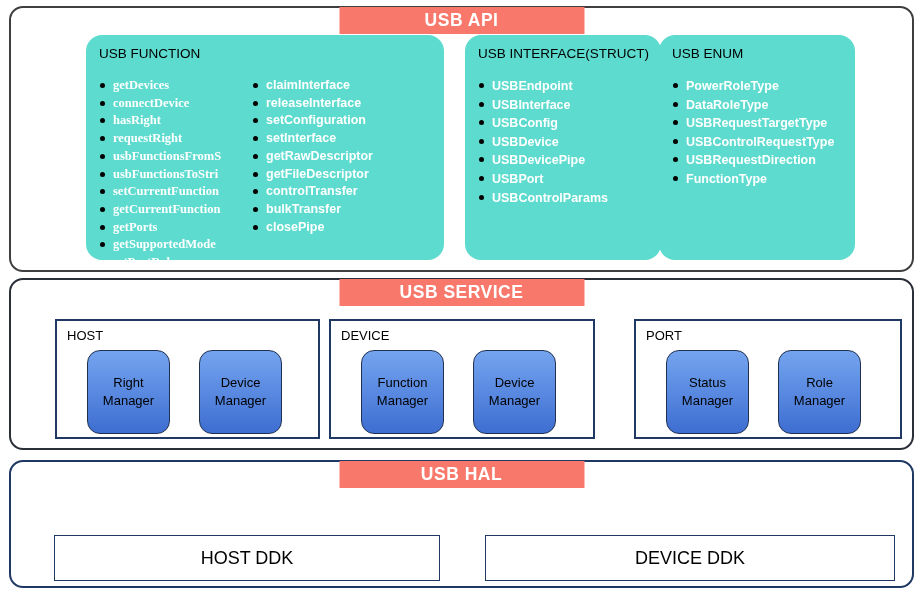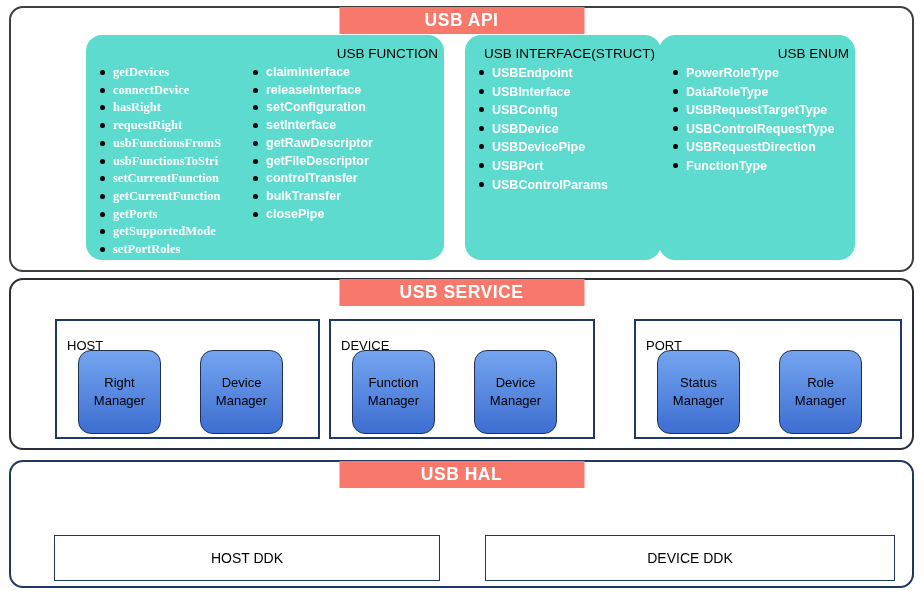--- a/index.html
+++ b/index.html
@@ -44,23 +44,22 @@
     position:absolute;
     top:27px; height:225px;
     background:#5ddbce;
     border-radius:16px;
     padding:11px 6px 0 13px;
     overflow:hidden;
   }
   .teal-box .box-title {
     color:#000000;
     font-size:13.5px;
-    margin-bottom:3px;
+    margin-bottom:16px;
     white-space:nowrap;
-    text-align:right;
   }
   .box-function  { left:75px;  width:358px; }
   .box-interface { left:454px; width:196px; }
   .box-enum      { left:648px; width:196px; }
 
   .cols { display:flex; }
   .col-1 { width:153px; }
   .col-2 { flex:1; }
 
   .tlist { list-style:none; }
@@ -89,28 +88,28 @@
     position:absolute;
     top:39px; height:120px;
     background:#ffffff;
     border:2px solid #1f3864;
   }
   .group-host   { left:44px;  width:265px; }
   .group-device { left:318px; width:266px; }
   .group-port   { left:590px; width:268px;margin-left:33px; }
   .group-label {
     position:absolute;
-    top:17px; left:10px;
+    top:7px; left:10px;
     font-size:13px;
     color:#000000;
   }
   .managers {
     position:absolute;
-    top:29px; left:21px;
-    display:flex; gap:39px;justify-content:flex-end;
+    top:29px; left:30px;
+    display:flex; gap:29px;justify-content:flex-end;
   }
   .manager {
     width:83px; height:84px;
     border-radius:13px;
     border:1.5px solid #1f3050;
     background:linear-gradient(180deg,#74a4ee 0%,#5c8ce2 45%,#3d6ed1 100%);
     color:#000000;
     font-size:13px; line-height:1.4;
     display:flex; align-items:center; justify-content:center;
     text-align:center;
@@ -127,21 +126,21 @@
     color:#000000;
     font-size:13.5px;
     display:flex; align-items:center; justify-content:center;
   }
   .ddk-box {
     position:absolute;
     top:73px; height:46px;
     background:#ffffff;
     border:1.5px solid #1f3864;
     color:#000000;
-    font-size:14px;
+    font-size:18px;
     display:flex; align-items:center; justify-content:center;
   }
   .ddk-host   { left:43px;  width:386px; }
   .ddk-device { left:474px; width:410px; }
 </style>
 </head>
 <body>
 
 <div class="canvas">
 

